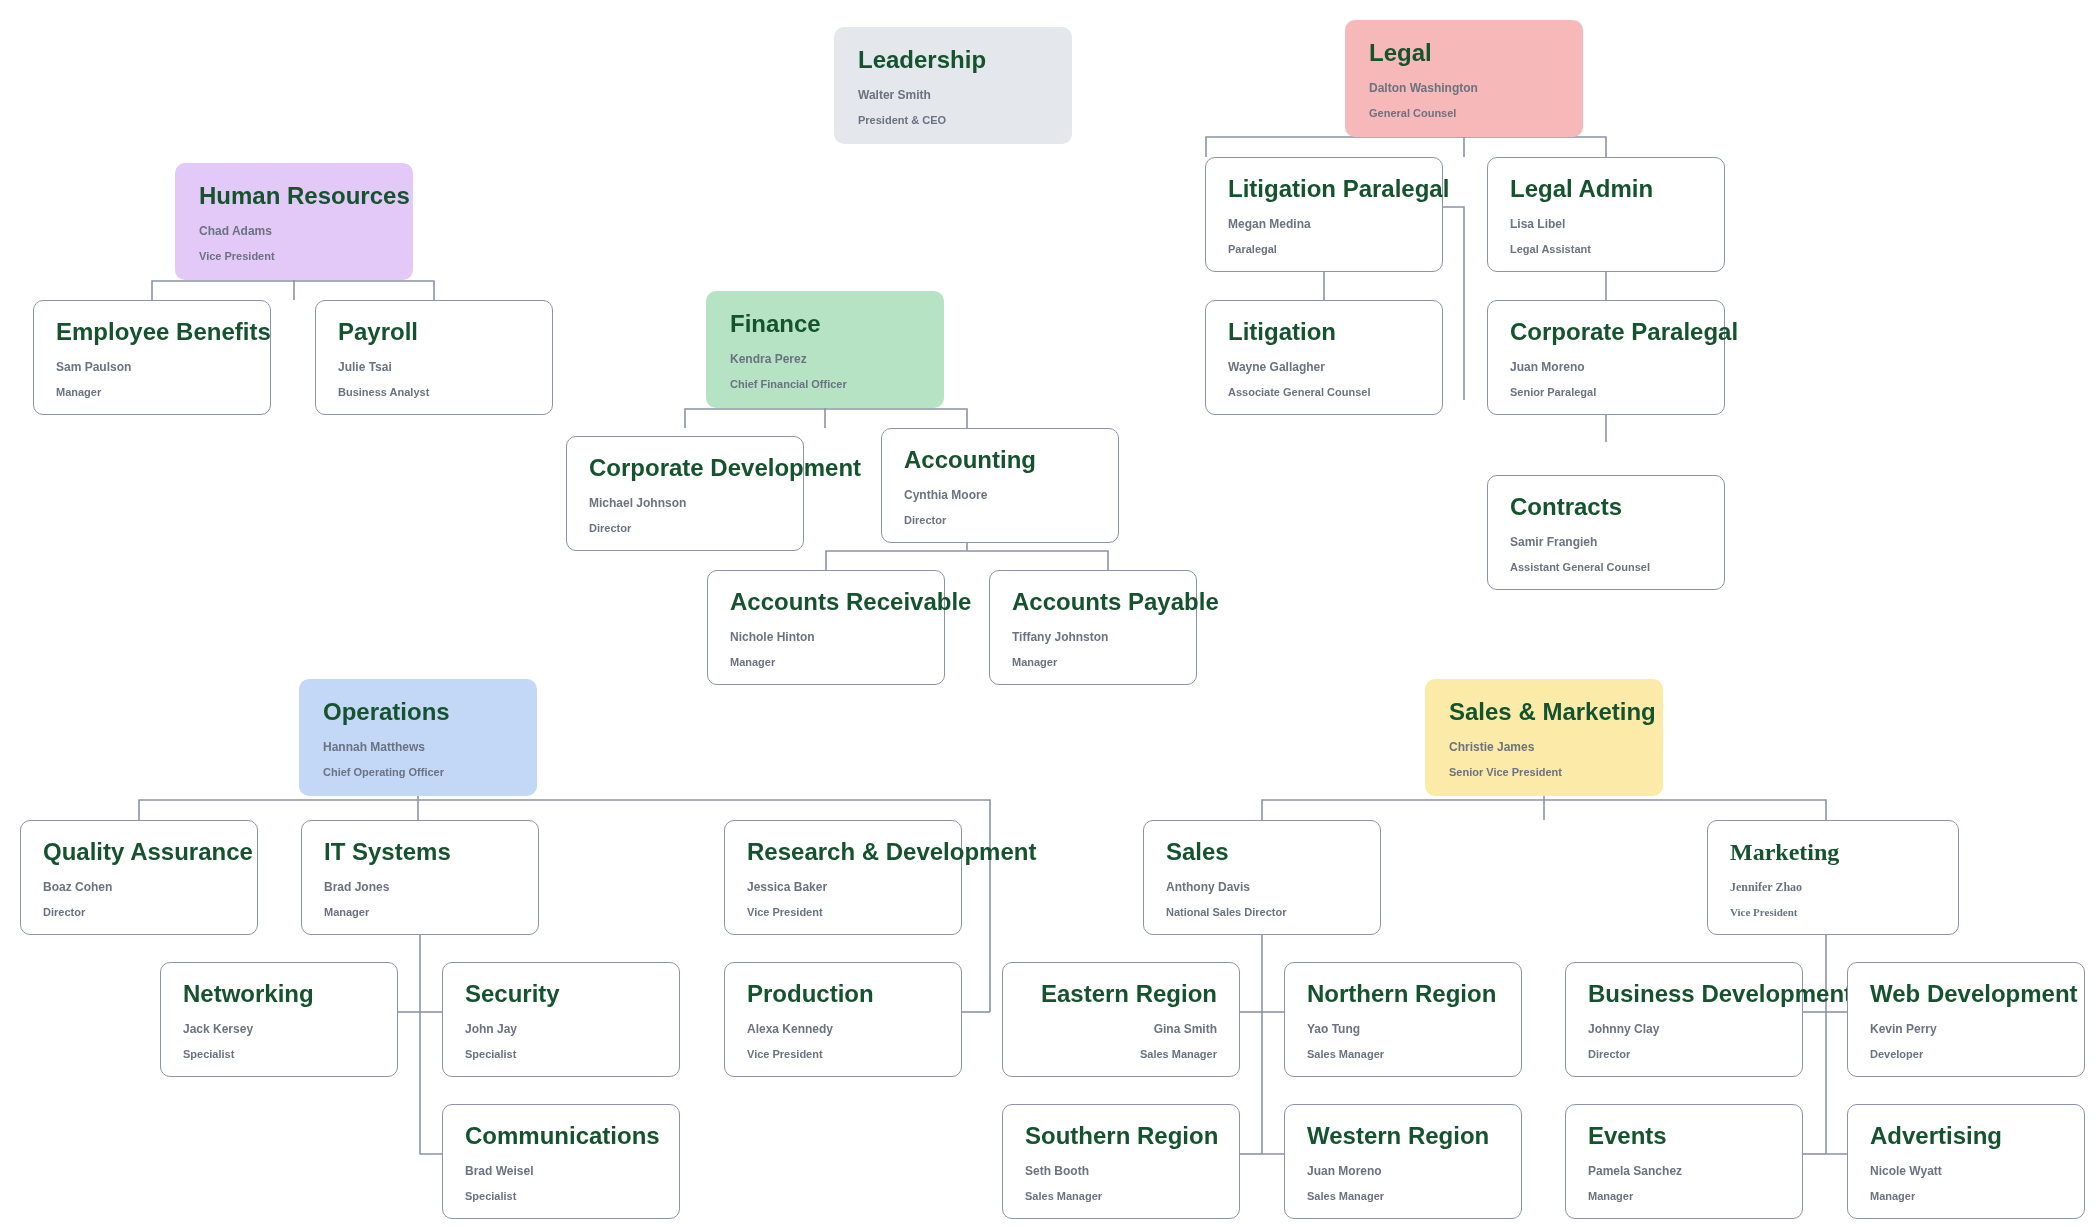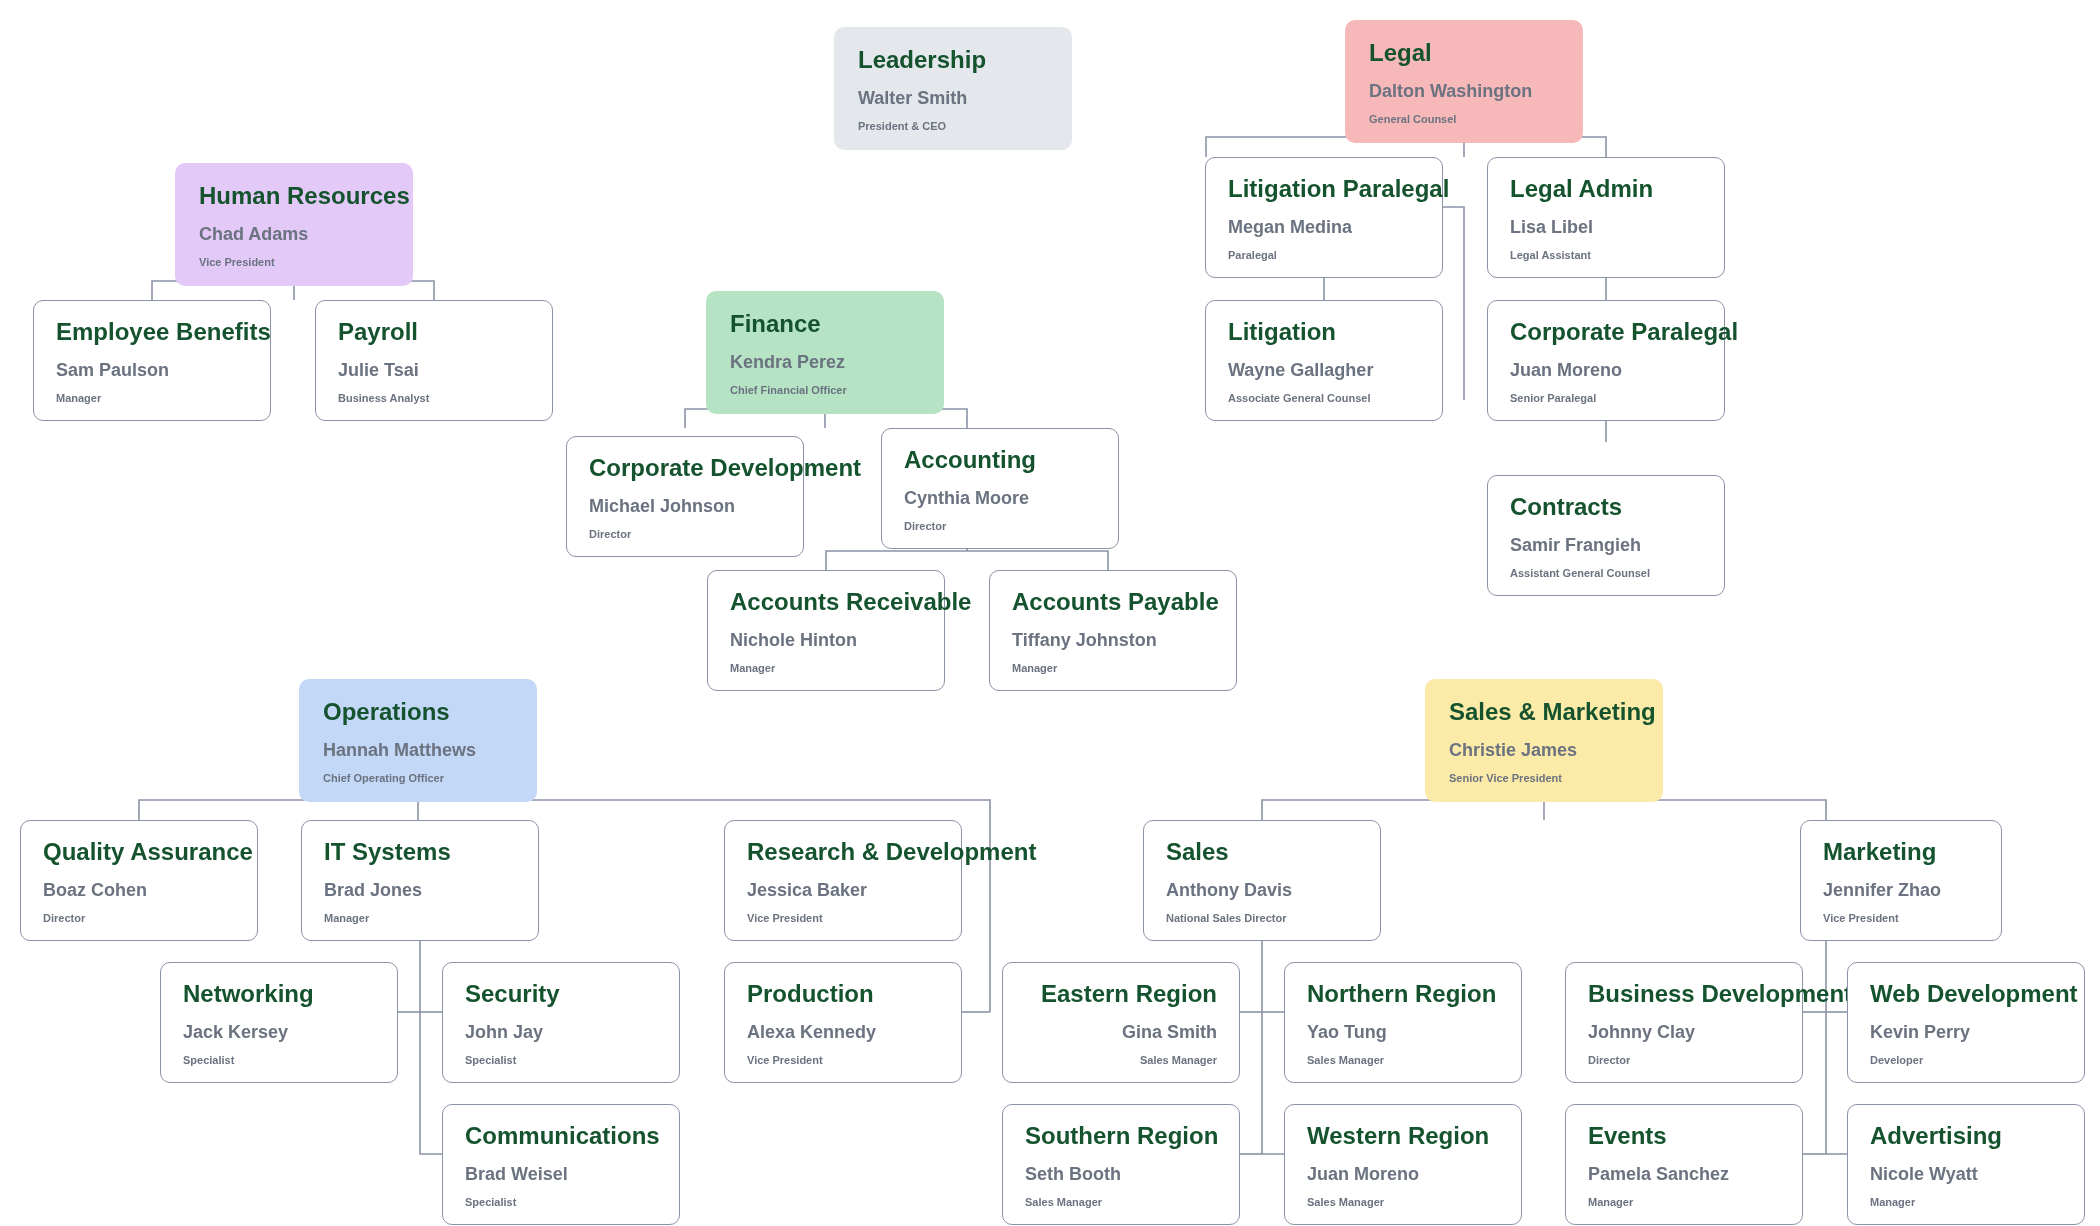--- a/index.html
+++ b/index.html
@@ -41,21 +41,21 @@
   }
   .node .title {
     font-size: 24px;
     font-weight: bold;
     color: #14532d;
     line-height: 1.1;
     margin-bottom: 16px;
     white-space: nowrap;
   }
   .node .person {
-    font-size: 18px;
+    font-size: 12px;
     font-weight: bold;
     color: #6b7280;
     line-height: 1.0;
     margin-bottom: 14px;
     white-space: nowrap;
   }
   .node .role {
     font-size: 11px;
     font-weight: bold;
     color: #6b7280;
@@ -169,21 +169,21 @@
     <div class="node" style="left: 848px; top: 428px; width: 238px; min-height: 100px; background: rgb(255, 255, 255); margin-left: 33px;">
       <div class="title">Accounting</div>
       <div class="person">Cynthia Moore</div>
       <div class="role">Director</div>
     </div>
     <div class="node" style="left: 707px; top: 570px; width: 238px; min-height: 100px; background: rgb(255, 255, 255);">
       <div class="title">Accounts Receivable</div>
       <div class="person">Nichole Hinton</div>
       <div class="role">Manager</div>
     </div>
-    <div class="node" style="left: 989px; top: 570px; width: 248px; min-height: 100px; background: rgb(255, 255, 255);">
+    <div class="node" style="left: 989px; top: 570px; width: 208px; min-height: 100px; background: rgb(255, 255, 255);">
       <div class="title">Accounts Payable</div>
       <div class="person">Tiffany Johnston</div>
       <div class="role">Manager</div>
     </div>
     <div class="node tinted" style="left: 299px; top: 679px; width: 238px; min-height: 100px; background: rgb(195, 215, 247);">
       <div class="title">Operations</div>
       <div class="person">Hannah Matthews</div>
       <div class="role">Chief Operating Officer</div>
     </div>
     <div class="node" style="left: 20px; top: 820px; width: 238px; min-height: 100px; background: rgb(255, 255, 255);">
@@ -224,21 +224,21 @@
     <div class="node tinted" style="left: 1425px; top: 679px; width: 238px; min-height: 100px; background: rgb(252, 234, 168);">
       <div class="title">Sales &amp; Marketing</div>
       <div class="person">Christie James</div>
       <div class="role">Senior Vice President</div>
     </div>
     <div class="node" style="left: 1143px; top: 820px; width: 238px; min-height: 100px; background: rgb(255, 255, 255);">
       <div class="title">Sales</div>
       <div class="person">Anthony Davis</div>
       <div class="role">National Sales Director</div>
     </div>
-    <div class="node" style="left: 1800px; top: 820px; width: 202px; min-height: 100px; background: rgb(255, 255, 255);">
+    <div class="node" style="left: 1707px; top: 820px; width: 252px; min-height: 100px; background: rgb(255, 255, 255); font-family: Liberation Serif, serif;">
       <div class="title">Marketing</div>
       <div class="person">Jennifer Zhao</div>
       <div class="role">Vice President</div>
     </div>
     <div class="node" style="left: 1002px; top: 962px; width: 238px; min-height: 100px; background: rgb(255, 255, 255); text-align: right;">
       <div class="title">Eastern Region</div>
       <div class="person">Gina Smith</div>
       <div class="role">Sales Manager</div>
     </div>
     <div class="node" style="left: 1284px; top: 962px; width: 238px; min-height: 100px; background: rgb(255, 255, 255);">

